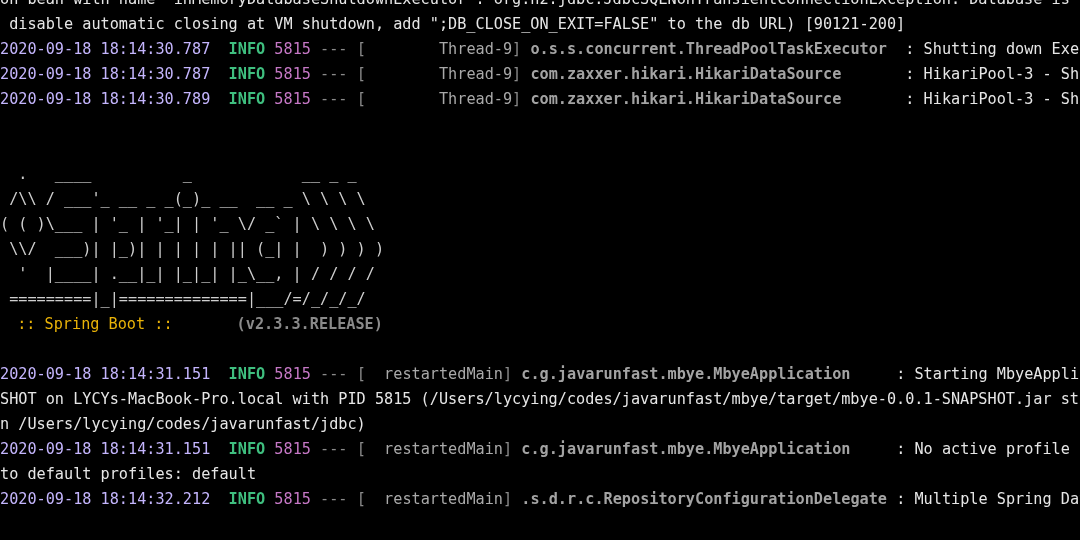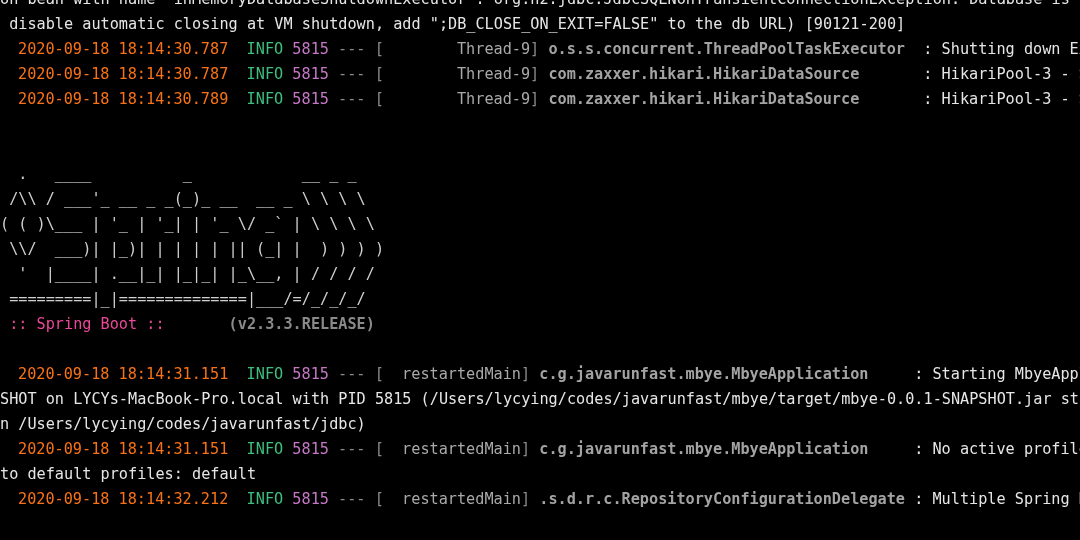--- a/index.html
+++ b/index.html
@@ -27,31 +27,31 @@
     text-overflow:clip;
     width:1080px;
   }
   
   #terminal .scroll-wrap{
     position:absolute;
     top:-13px;
     left:0;
     width:1080px;
   }
-  .ts     { color:#f97316;padding-left:18px; }
-  .level  { color:#3fbf7f; font-weight:normal; }
+  .ts     { color:#c4b5fd; }
+  .level  { color:#3fbf7f; font-weight:bold; }
   .pid    { color:#c678c6; font-weight:normal; }
   .dash   { color:#8a8a8a; }
   .brk    { color:#8a8a8a; }
   .thread { color:#a9a9a9; }
   .logger { color:#a3a3a3; font-weight:bold; }
   .msg    { color:#e6e6e6; }
   .cont   { color:#e6e6e6; }
   .banner { color:#d0d0d0; white-space:pre; }
-  .sb     { color:#ec4899; }
+  .sb     { color:#eab308;padding-left:8px; }
   .ver    { color:#8a8a8a;font-weight:bold; }
   .blank  { height:25px; }
 </style>
 </head>
 <body>
 
 <div id="terminal">
  <div class="scroll-wrap">
 
   <div class="line"><span class="cont">on bean with name 'inMemoryDatabaseShutdownExecutor': org.h2.jdbc.JdbcSQLNonTransientConnectionException: Database is a</span></div>

